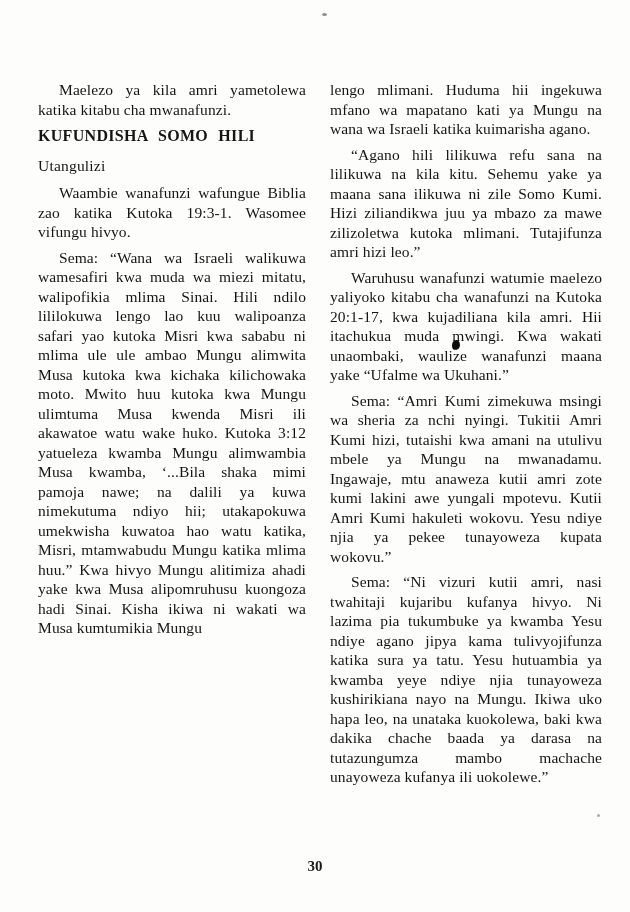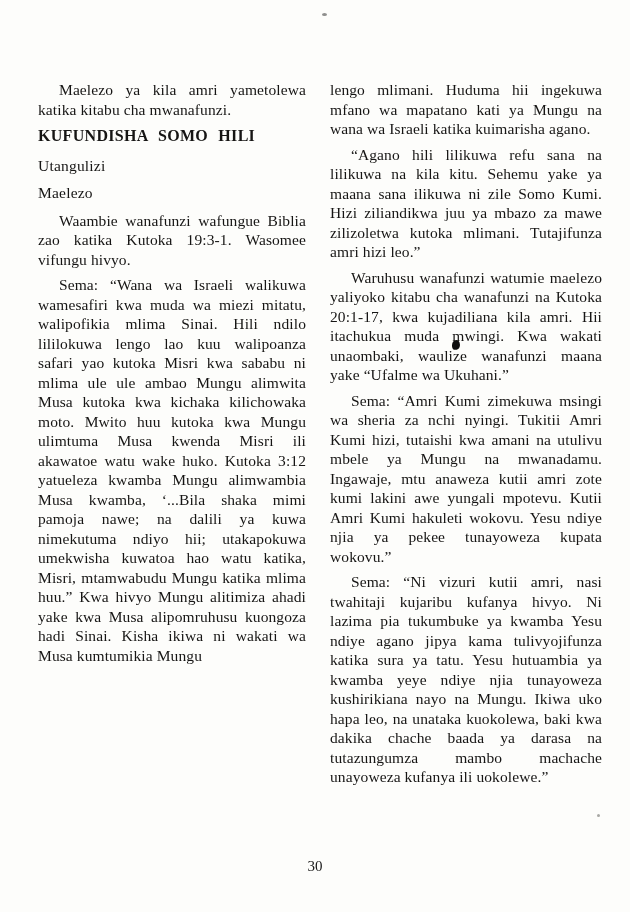--- a/index.html
+++ b/index.html
@@ -51,20 +51,21 @@
     letter-spacing: 0.2px;
   }
   .page-number {
     position: absolute;
     top: 858px;
     left: 0;
     width: 100%;
     text-align: center;
     font-size: 15px;
     color: #1a1a1a;
+    font-weight: bold;
   }
   
   .top-dot {
     position: absolute;
     left: 322px;
     top: 13px;
     width: 5px;
     height: 3px;
     background: #8f8f8d;
     border-radius: 50%;
@@ -95,21 +96,20 @@
 <div class="page">
 
   <span class="top-dot"></span>
 
   <div class="columns">
 
     <div class="col">
       <p class="indent">Maelezo ya kila amri yametolewa katika kitabu cha mwanafunzi.</p>
       <div class="heading">KUFUNDISHA SOMO HILI</div>
       <div class="subheading">Utangulizi</div>
-      <div class="subheading">Maelezo</div>
       <p class="indent">Waambie wanafunzi wafungue Biblia zao katika Kutoka 19:3-1. Wasomee vifungu hivyo.</p>
       <p class="indent">Sema: “Wana wa Israeli walikuwa wamesafiri kwa muda wa miezi mitatu, walipofikia mlima Sinai. Hili ndilo lililokuwa lengo lao kuu walipoanza safari yao kutoka Misri kwa sababu ni mlima ule ule ambao Mungu alimwita Musa kutoka kwa kichaka kilichowaka moto. Mwito huu kutoka kwa Mungu ulimtuma Musa kwenda Misri ili akawatoe watu wake huko. Kutoka 3:12 yatueleza kwamba Mungu alimwambia Musa kwamba, ‘...Bila shaka mimi pamoja nawe; na dalili ya kuwa nimekutuma ndiyo hii; utakapokuwa umekwisha kuwatoa hao watu katika, Misri, mtamwabudu Mungu katika mlima huu.” Kwa hivyo Mungu alitimiza ahadi yake kwa Musa alipomruhusu kuongoza hadi Sinai. Kisha ikiwa ni wakati wa Musa kumtumikia Mungu</p>
     </div>
 
     <div class="col right">
       <p>lengo mlimani. Huduma hii ingekuwa mfano wa mapatano kati ya Mungu na wana wa Israeli katika kuimarisha agano.</p>
       <p class="indent">“Agano hili lilikuwa refu sana na lilikuwa na kila kitu. Sehemu yake ya maana sana ilikuwa ni zile Somo Kumi. Hizi ziliandikwa juu ya mbazo za mawe zilizoletwa kutoka mlimani. Tutajifunza amri hizi leo.”</p>
       <p class="indent">Waruhusu wanafunzi watumie maelezo yaliyoko kitabu cha wanafunzi na Kutoka 20:1-17, kwa kujadiliana kila amri. Hii itachukua muda mwingi. Kwa wakati unaombaki, waulize wanafunzi maana yake “Ufalme wa Ukuhani.”</p>
       <p class="indent">Sema: “Amri Kumi zimekuwa msingi wa sheria za nchi nyingi. Tukitii Amri Kumi hizi, tutaishi kwa amani na utulivu mbele ya Mungu na mwanadamu. Ingawaje, mtu anaweza kutii amri zote kumi lakini awe yungali mpotevu. Kutii Amri Kumi hakuleti wokovu. Yesu ndiye njia ya pekee tunayoweza kupata wokovu.”</p>
       <p class="indent">Sema: “Ni vizuri kutii amri, nasi twahitaji kujaribu kufanya hivyo. Ni lazima pia tukumbuke ya kwamba Yesu ndiye agano jipya kama tulivyojifunza katika sura ya tatu. Yesu hutuambia ya kwamba yeye ndiye njia tunayoweza kushirikiana nayo na Mungu. Ikiwa uko hapa leo, na unataka kuokolewa, baki kwa dakika chache baada ya darasa na tutazungumza mambo machache unayoweza kufanya ili uokolewe.”</p>

